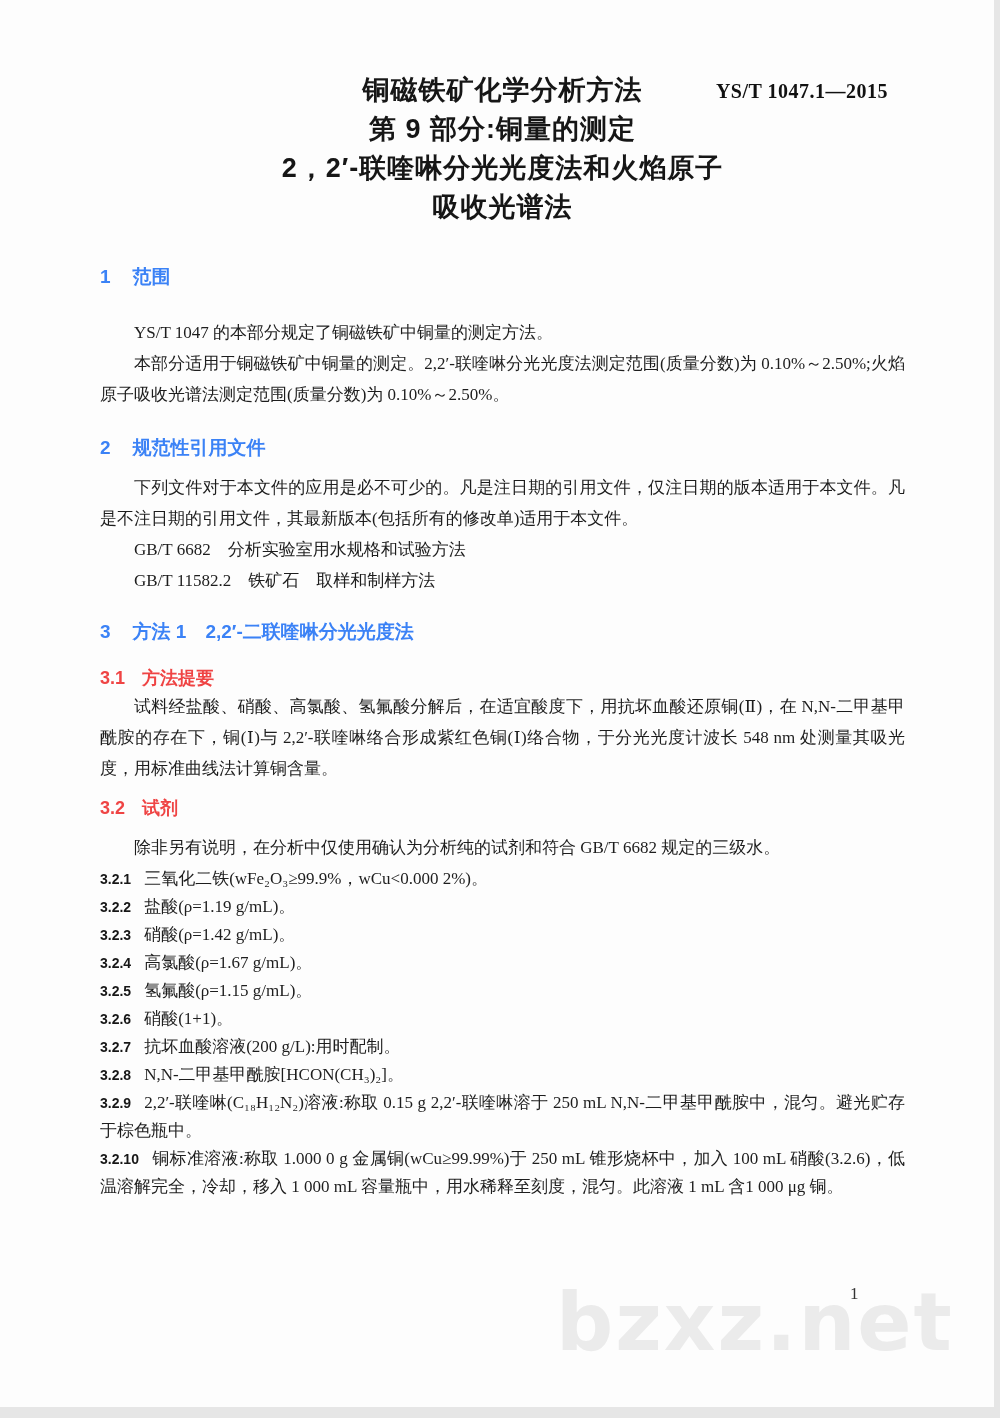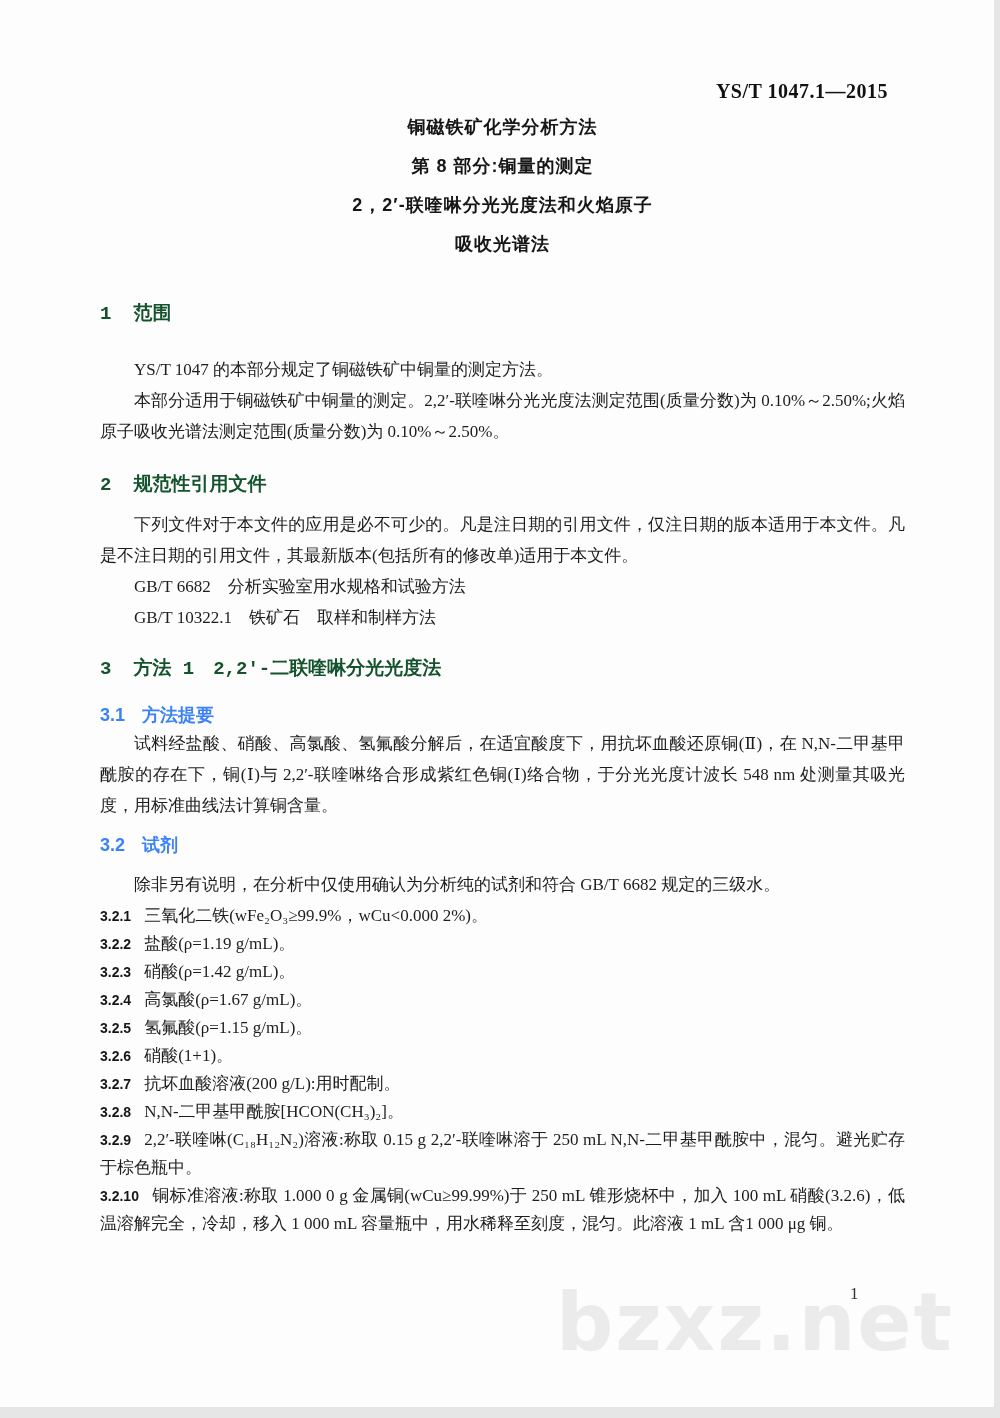--- a/index.html
+++ b/index.html
@@ -26,33 +26,33 @@
     font-weight:bold; font-size:20px; letter-spacing:0.5px; color:#111;text-align:right;
   }
   .page-number {
     position:absolute; top:1284px; left:850px; z-index:2;
     font-size:17px; color:#333;
   }
 
   .content { position:absolute; left:100px; top:0; width:805px; z-index:1; }
 
   .doc-title {
-    margin-top:108px; text-align:center;
+    margin-top:71px; text-align:center;
     font-family:"Liberation Sans","DejaVu Sans",sans-serif;
-    font-weight:700; font-size:18px; line-height:39px;
+    font-weight:700; font-size:27px; line-height:39px;
     letter-spacing:1px; color:#161616;
   }
 
   .sec-h {
-    font-family:Liberation Mono, monospace;
-    font-weight:700; font-size:19px; line-height:24px; color:#14532d;
+    font-family:Liberation Sans, sans-serif;
+    font-weight:700; font-size:19px; line-height:24px; color:#3b82f6;
   }
   .sub-h {
     font-family:"Liberation Sans","DejaVu Sans",sans-serif;
-    font-weight:700; font-size:18px; line-height:24px; color:#3b82f6;
+    font-weight:700; font-size:18px; line-height:24px; color:#ef4444;
   }
   .hno { margin-right:22px; }
   .hno-sub { margin-right:17px; }
 
   .para { font-size:17px; line-height:31px; text-align:justify; }
   .indent { text-indent:2em; }
 
   .h-s1  { margin-top:38px; }
   .p-s1a { margin-top:28px; }
   .h-s2  { margin-top:26px; }
@@ -76,33 +76,33 @@
 <div class="page">
 
   <div class="watermark">bzxz.net</div>
 
   <div class="std-code">YS/T 1047.1—2015</div>
 
   <div class="content">
 
     <div class="doc-title">
       <div>铜磁铁矿化学分析方法</div>
-      <div>第 8 部分:铜量的测定</div>
+      <div>第 9 部分:铜量的测定</div>
       <div>2，2′-联喹啉分光光度法和火焰原子</div>
       <div>吸收光谱法</div>
     </div>
 
     <h2 class="sec-h h-s1"><span class="hno">1</span><span>范围</span></h2>
     <p class="para indent p-s1a">YS/T 1047 的本部分规定了铜磁铁矿中铜量的测定方法。</p>
     <p class="para indent">本部分适用于铜磁铁矿中铜量的测定。2,2′-联喹啉分光光度法测定范围(质量分数)为 0.10%～2.50%;火焰原子吸收光谱法测定范围(质量分数)为 0.10%～2.50%。</p>
 
     <h2 class="sec-h h-s2"><span class="hno">2</span><span>规范性引用文件</span></h2>
     <p class="para indent p-s2">下列文件对于本文件的应用是必不可少的。凡是注日期的引用文件，仅注日期的版本适用于本文件。凡是不注日期的引用文件，其最新版本(包括所有的修改单)适用于本文件。</p>
     <p class="para indent">GB/T 6682　分析实验室用水规格和试验方法</p>
-    <p class="para indent">GB/T 10322.1　铁矿石　取样和制样方法</p>
+    <p class="para indent">GB/T 11582.2　铁矿石　取样和制样方法</p>
 
     <h2 class="sec-h h-s3"><span class="hno">3</span><span>方法 1　2,2′-二联喹啉分光光度法</span></h2>
 
     <h3 class="sub-h h-s31"><span class="hno-sub">3.1</span><span>方法提要</span></h3>
     <p class="para indent p-s31">试料经盐酸、硝酸、高氯酸、氢氟酸分解后，在适宜酸度下，用抗坏血酸还原铜(Ⅱ)，在 N,N-二甲基甲酰胺的存在下，铜(Ⅰ)与 2,2′-联喹啉络合形成紫红色铜(Ⅰ)络合物，于分光光度计波长 548 nm 处测量其吸光度，用标准曲线法计算铜含量。</p>
 
     <h3 class="sub-h h-s32"><span class="hno-sub">3.2</span><span>试剂</span></h3>
     <p class="para indent p-s32">除非另有说明，在分析中仅使用确认为分析纯的试剂和符合 GB/T 6682 规定的三级水。</p>
 
     <div class="clauses">

